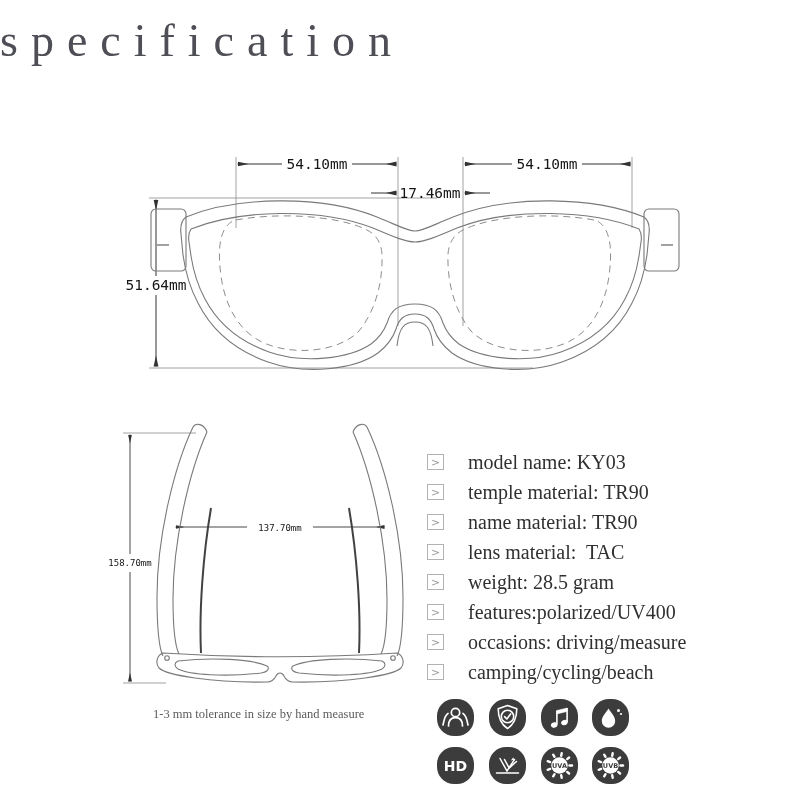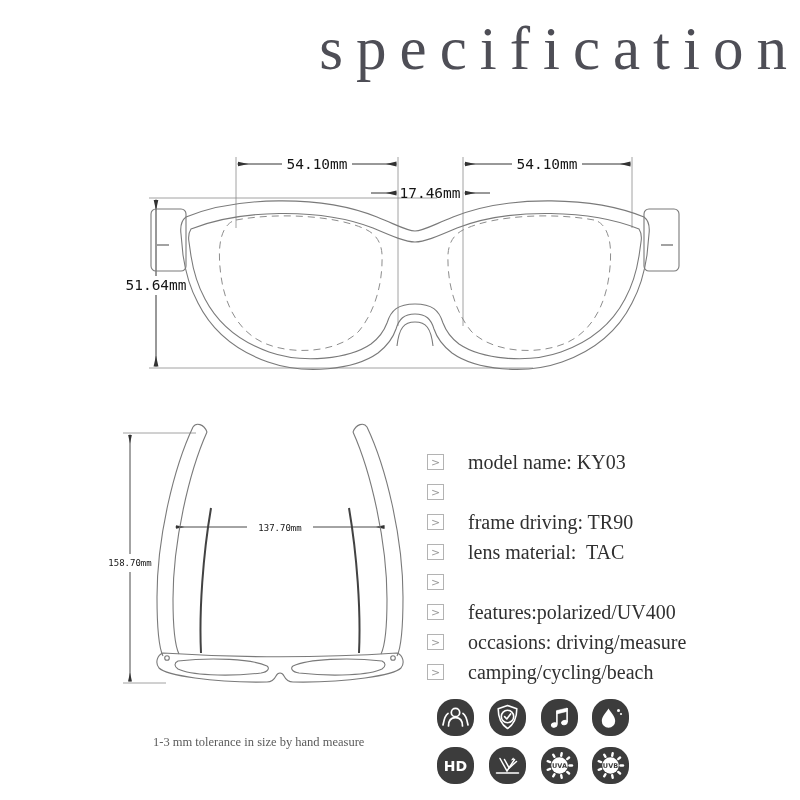--- a/index.html
+++ b/index.html
@@ -1,31 +1,31 @@
 <!DOCTYPE html>
 <html><head>
 <meta charset="utf-8">
 <style>
   html,body{margin:0;padding:0;background:#fff;}
   #stage{position:relative;width:800px;height:800px;background:#ffffff;overflow:hidden;
          font-family:"Liberation Serif", serif;}
-  .title{position:absolute;top:14px;left:0;width:800px;text-align:right;
-         font-family:"Liberation Serif", serif;font-size:61px;color:#4e4e56;
+  .title{position:absolute;top:14px;left:0;width:800px;text-align:left;
+         font-family:"Liberation Serif", serif;font-size:46px;color:#4e4e56;
          letter-spacing:13px;font-weight:400;}
   svg{position:absolute;overflow:visible;}
   .dimtxt{font-family:"DejaVu Sans Mono", monospace;fill:#151515;}
   .spec-list{position:absolute;left:427px;top:447px;width:260px;}
   .spec-row{display:flex;align-items:center;height:30px;}
   .bullet{width:15px;height:14px;border:1px solid #b3b3b3;color:#9a9a9a;
           display:flex;align-items:center;justify-content:center;
           font-family:"DejaVu Sans", sans-serif;font-size:11px;line-height:1;flex:0 0 auto;}
   .spec-text{margin-left:24px;font-family:"Liberation Serif", serif;font-size:20px;
              color:#303030;white-space:pre;}
   .note{position:absolute;left:153px;top:707px;font-family:"Liberation Serif", serif;
-        font-size:12.5px;color:#5a5a5a;margin-top:28px;}
+        font-size:12.5px;color:#5a5a5a;}
   .icon-grid{position:absolute;left:437px;top:699px;}
   .tile{position:absolute;width:37px;height:37px;border-radius:17px;background:#3c3c3c;
         display:flex;align-items:center;justify-content:center;}
   .hd-label{font-family:"DejaVu Sans", sans-serif;font-weight:bold;font-size:14px;color:#ffffff;}
 </style>
 </head>
 <body>
 
 <div id="stage">
 
@@ -138,31 +138,33 @@
     </g>
   </svg>
 
   <div class="spec-list">
     <div class="spec-row">
       <span class="bullet">&gt;</span>
       <span class="spec-text">model name: KY03</span>
     </div>
     <div class="spec-row">
       <span class="bullet">&gt;</span>
-    </div>
-    <div class="spec-row">
-      <span class="bullet">&gt;</span>
-      <span class="spec-text">frame driving: TR90</span>
+      <span class="spec-text">temple material: TR90</span>
+    </div>
+    <div class="spec-row">
+      <span class="bullet">&gt;</span>
+      <span class="spec-text">name material: TR90</span>
     </div>
     <div class="spec-row">
       <span class="bullet">&gt;</span>
       <span class="spec-text">lens material:  TAC</span>
     </div>
     <div class="spec-row">
       <span class="bullet">&gt;</span>
+      <span class="spec-text">weight: 28.5 gram</span>
     </div>
     <div class="spec-row">
       <span class="bullet">&gt;</span>
       <span class="spec-text">features:polarized/UV400</span>
     </div>
     <div class="spec-row">
       <span class="bullet">&gt;</span>
       <span class="spec-text">occasions: driving/measure</span>
     </div>
     <div class="spec-row">

